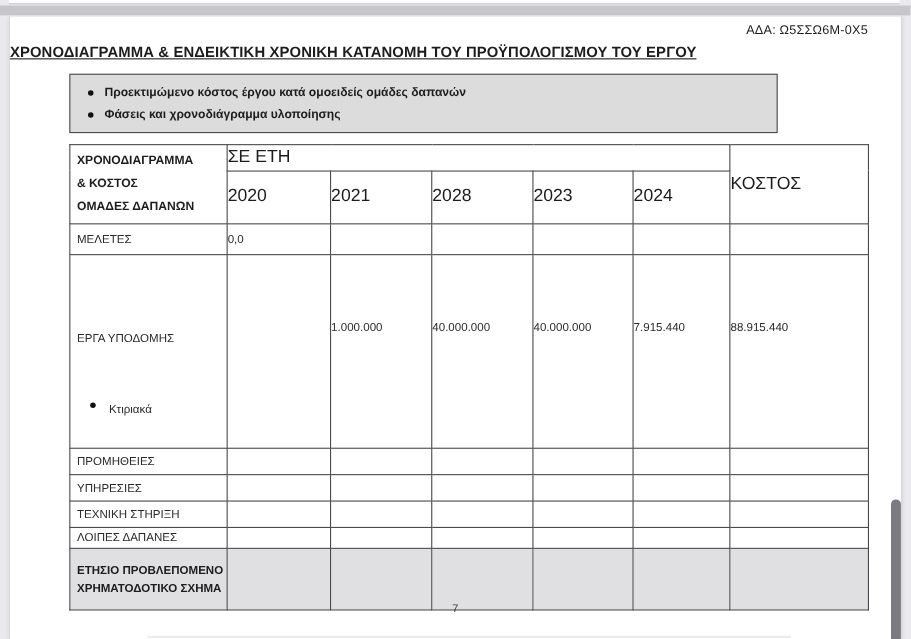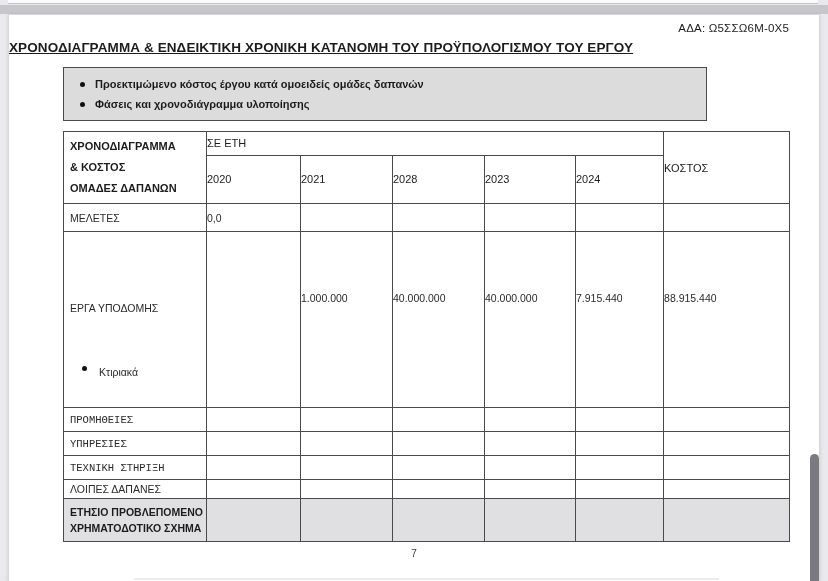--- a/index.html
+++ b/index.html
@@ -62,30 +62,30 @@
     font-size: 11px;
   }
   table.budget td, table.budget th {
     border: 1px solid #4a4a4a; overflow: hidden;
     font-weight: normal; text-align: left; vertical-align: middle; margin-top: 34px;
   }
   .r-group { height: 21px; }
   .r-years { height: 43px; }
   .r-meletes { height: 28px; }
   .r-erga { height: 176px; }
-  .r-small { height: 24px; font-family: Liberation Mono, monospace; }
+  .r-small { height: 24px; }
   .r-loipes { height: 19px; }
-  .r-total { height: 43px; }
+  .r-total { height: 56px; }
 
   th.corner {
     vertical-align: middle; padding: 4px 6px;
   }
   .corner-line { display: block; font-weight: bold; font-size: 11px; line-height: 21px; text-align: left; }
   th.group-head, th.year-head, th.cost-head {
-    text-align: center; font-weight: bold; font-size: 11px;
+    text-align: center; font-weight: bold; font-size: 16px;
   }
   td.row-label { padding-left: 6px; font-size: 10.5px; color: #2a2a2a; }
   td.num { text-align: center; font-size: 10.5px; color: #2a2a2a; }
 
   td.erga-cell { vertical-align: top; padding: 0; }
   .erga-label { margin: 40px 0 0 6px; font-size: 10.5px; color: #2a2a2a; }
   .erga-sub {
     margin: 52px 0 0 18px; display: flex; align-items: flex-start; gap: 12px;
     font-size: 10.5px; color: #2a2a2a;
   }

